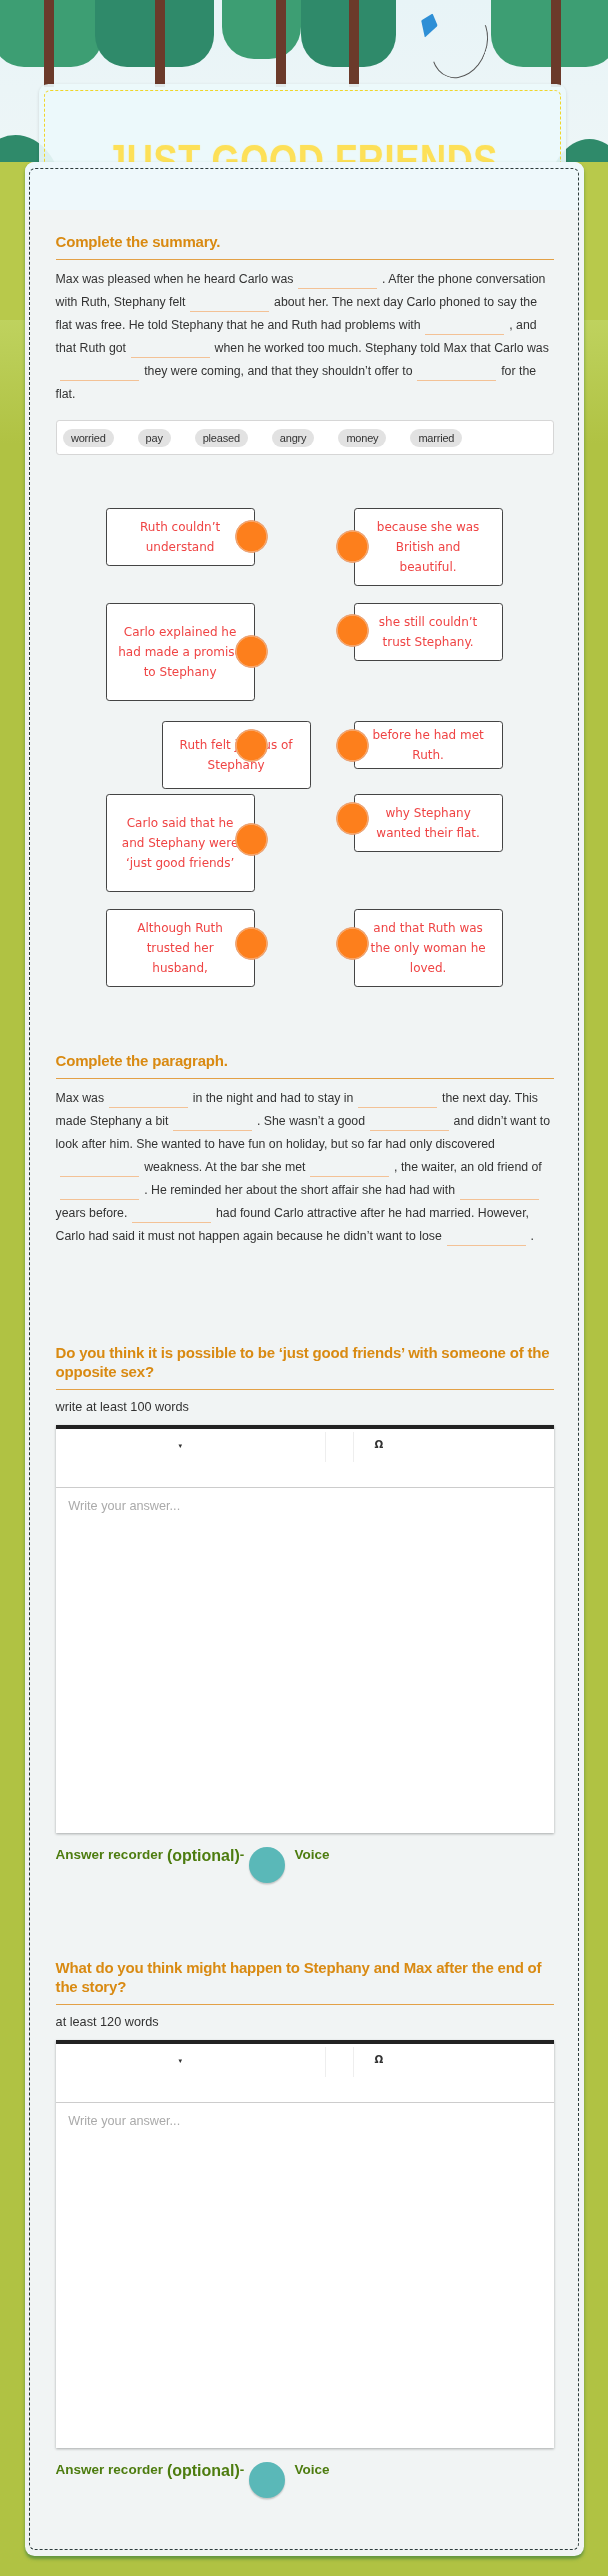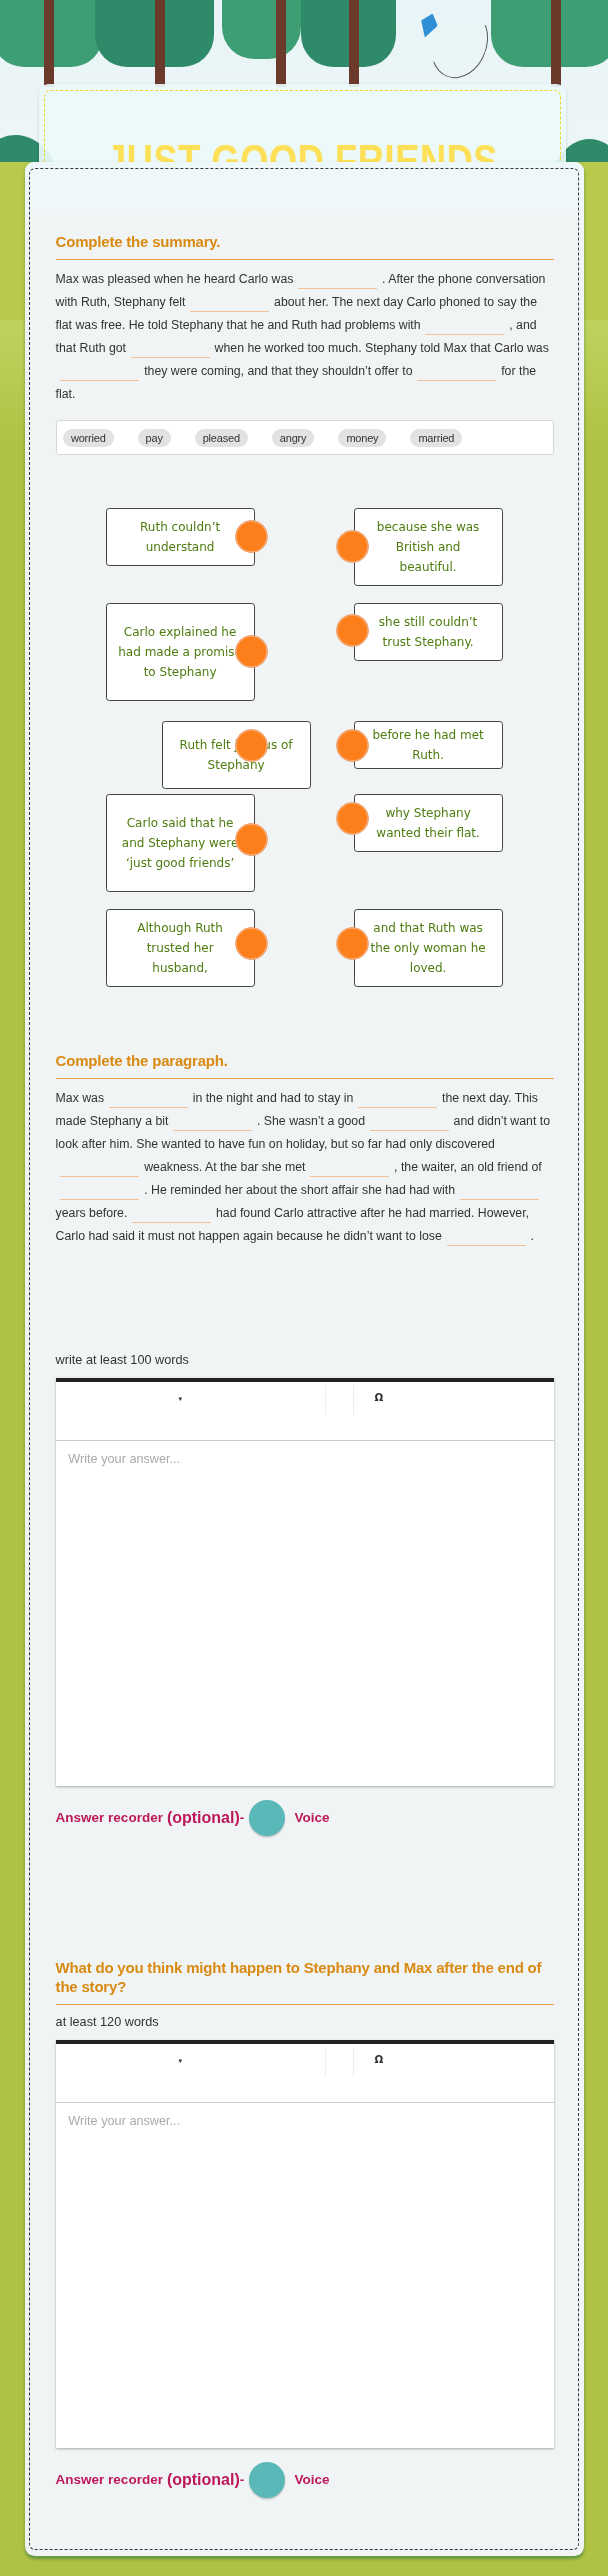--- a/index.html
+++ b/index.html
@@ -101,21 +101,21 @@
   .chip {
     background: #e2e2e2; border-radius: 12.7px; padding: 3.2px 8px;
     font-family: "Liberation Sans", sans-serif; font-size: 11px; color: #333;
     letter-spacing: -0.2px;
   }
   
   .match-box {
     position: absolute; width: 149px; background: #fff;
     border: 0.8px solid #444; border-radius: 3.2px;
     display: flex; align-items: center; justify-content: center; text-align: center;
-    font-family: "DejaVu Sans", sans-serif; font-size: 12px; line-height: 20px; color: #4d7c0f;
+    font-family: "DejaVu Sans", sans-serif; font-size: 12px; line-height: 20px; color: #ef4444;
     padding: 1px 11px;
   }
   .dot {
     position: absolute; width: 33px; height: 33px; border-radius: 50%;
     background: #fd7f1c; border: 1.2px solid #e8a47c;
     box-shadow: 0 0 0 0.8px rgba(255,255,255,0.4) inset;
   }
   
   .instruction {
     font-family: "Liberation Sans", sans-serif; font-size: 12.7px; color: #333; margin-top: 9.5px;
@@ -130,22 +130,22 @@
   }
   .tb-dropdown { position: absolute; left: 123px; top: 12.7px; font-size: 7.1px; color: #333; }
   .tb-sep1 { position: absolute; left: 269px; top: 3.2px; width: 0.8px; height: 30px; background: #eee; }
   .tb-sep2 { position: absolute; left: 297px; top: 3.2px; width: 0.8px; height: 30px; background: #eee; }
   .tb-omega { position: absolute; left: 319px; top: 9.5px; font-size: 10.3px; font-weight: bold; color: #333; }
   .editor-body {
     height: 345px; padding: 11px 12.7px;
     font-family: "Liberation Sans", sans-serif; font-size: 12.7px; color: #aaa;
   }
   .recorder {
-    display: flex; align-items: center; margin-top: 14.3px;
-    font-family: "Liberation Sans", sans-serif; font-weight: bold; font-size: 13.5px; color: #be185d;
+    display: flex; align-items: flex-start; margin-top: 14.3px;
+    font-family: "Liberation Sans", sans-serif; font-weight: bold; font-size: 13.5px; color: #4d7c0f;
   }
   .recorder .opt { font-size: 16px; margin-left: 4px; }
   .rec-btn {
     width: 36px; height: 36px; border-radius: 50%; background: #5ab8b8;
     margin: 0 9.5px 0 4.8px; box-shadow: 0 1.6px 1.6px rgba(0,0,0,0.2);
   }
 </style>
 </head>
 <body>
 
@@ -240,20 +240,21 @@
   </div>
 
   <div class="content" style="left:31px;top:889px;">
     <h2 class="section-title">Complete the paragraph.</h2>
     <p class="para">
       <span>Max was</span><span class="blank"></span><span>in the night and had to stay in</span><span class="blank"></span><span>the next day. This made Stephany a bit</span><span class="blank"></span><span>. She wasn’t a good</span><span class="blank"></span><span>and didn’t want to look after him. She wanted to have fun on holiday, but so far had only discovered</span><span class="blank"></span><span>weakness. At the bar she met</span><span class="blank"></span><span>, the waiter, an old friend of</span><span class="blank"></span><span>. He reminded her about the short affair she had had with</span><span class="blank"></span><span>years before.</span><span class="blank"></span><span>had found Carlo attractive after he had married. However, Carlo had said it must not happen again because he didn’t want to lose</span><span class="blank"></span><span>.</span>
     </p>
   </div>
 
   <div class="content" style="left:31px;top:1181px;">
+    <h2 class="section-title narrow">Do you think it is possible to be ‘just good friends’ with someone of the opposite sex?</h2>
     <p class="instruction">write at least 100 words</p>
     <div class="editor">
       <div class="editor-toolbar">
         <span class="tb-dropdown">▾</span>
         <span class="tb-sep1"></span>
         <span class="tb-sep2"></span>
         <span class="tb-omega">Ω</span>
       </div>
       <div class="editor-body">Write your answer...</div>
     </div>

